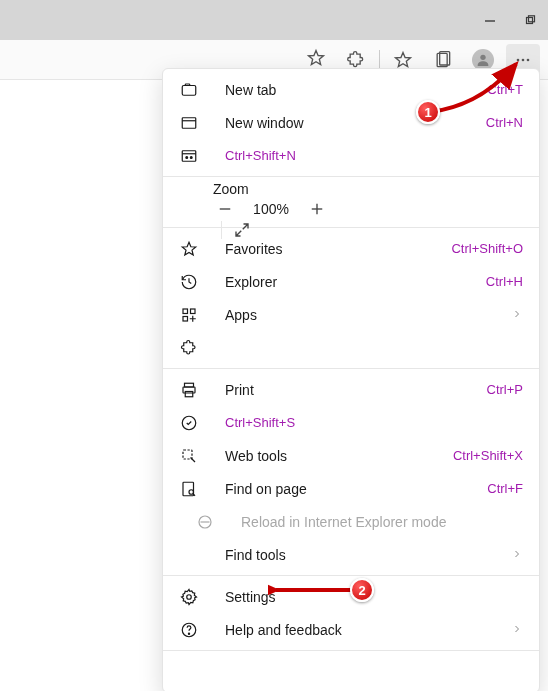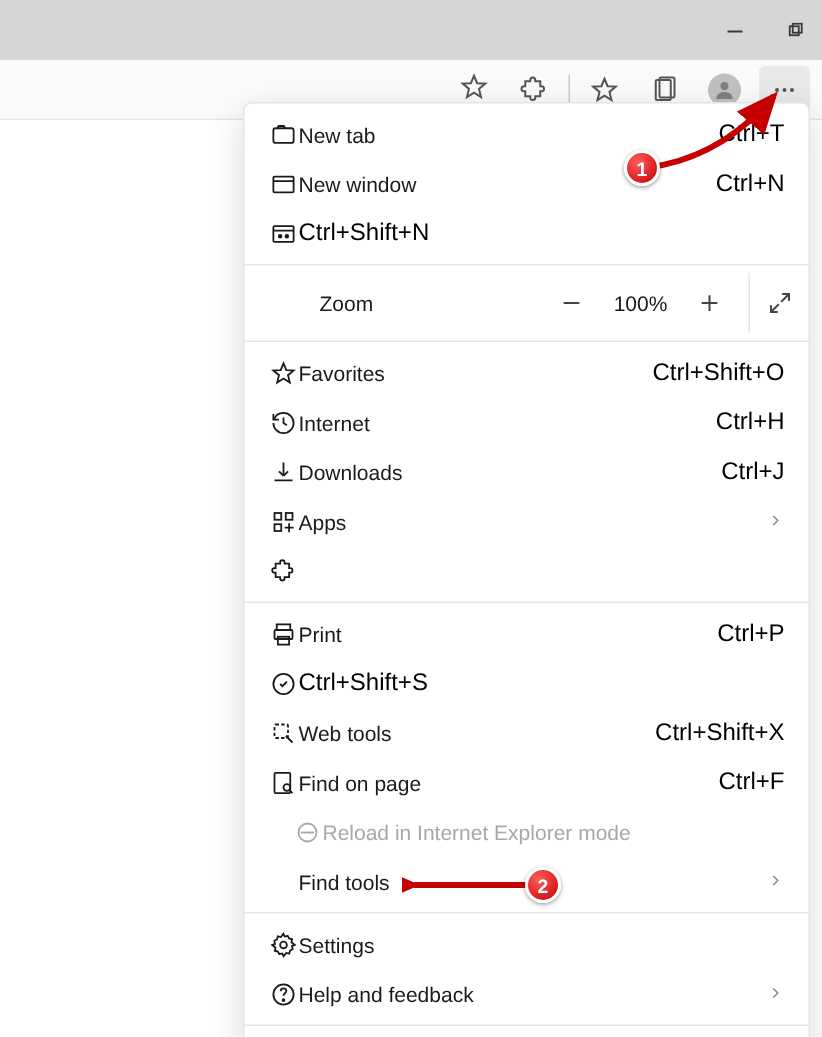--- a/index.html
+++ b/index.html
@@ -57,33 +57,33 @@
       border: 1px solid #e4e4e4;
       border-radius: 6px;
       box-shadow: 0 8px 24px rgba(0,0,0,0.15);
       padding: 4px 0;
     }
     .menu-item {
       display: flex;
       align-items: center;
       height: 33px;
       padding: 0 16px;
-      gap: 0;
+      gap: 26px;
       position: relative;
     }
     .menu-item.disabled { color: #a8a8a8; padding-left: 32px; }
     .menu-item .icon { width: 20px; height: 20px; display:flex; align-items:center; justify-content:center; flex-shrink:0; }
     .menu-item .icon svg { width: 18px; height: 18px; }
     .menu-item .label { flex: 1; font-size: 14px; }
     .menu-item.indent .icon { visibility: hidden; }
-    .shortcut { font-size: 16px; color: #000000; }
+    .shortcut { font-size: 13px; color: #a21caf; }
     .chev { width: 12px; color: #888; }
     .divider { height: 1px; background: #e6e6e6; margin: 4px 0; }
     .zoom-row {
-      display: flex; align-items: center; height: 42px; padding-left: 50px;
+      display: flex; align-items: flex-start; height: 42px; padding-left: 50px; flex-direction: column;
     }
     .zoom-row .zlabel { flex: 1; font-size: 14px; }
     .zoom-ctrl {
       display: flex; align-items: center; gap: 14px; padding-right: 6px;
     }
     .zoom-btn { width: 24px; height: 24px; display:flex; align-items:center; justify-content:center; color:#444; }
     .zoom-val { font-size: 14px; min-width: 40px; text-align: center; }
     .fsbtn {
       width: 40px; height: 40px;
       border-left: 1px solid #e6e6e6;
@@ -246,33 +246,24 @@
   </div>
 
   <div class="menu-item">
     <span class="icon">
         <svg viewBox="0 0 24 24" fill="none" stroke="currentColor" stroke-width="1.6">
           <path d="M3 12a9 9 0 109-9 9 9 0 00-8.5 6"></path>
           <polyline points="3,4 3,9 8,9"></polyline>
           <polyline points="12,7 12,12 15,14"></polyline>
         </svg>
       </span>
-    <span class="label">Internet</span>
+    <span class="label">Explorer</span>
     <span class="shortcut">Ctrl+H</span>
   </div>
 
-  <div class="menu-item">
-    <span class="icon">
-        <svg viewBox="0 0 24 24" fill="none" stroke="currentColor" stroke-width="1.6">
-          <path d="M12 3v12m0 0l-4-4m4 4l4-4M4 19h16"></path>
-        </svg>
-      </span>
-    <span class="label">Downloads</span>
-    <span class="shortcut">Ctrl+J</span>
-  </div>
 
   <div class="menu-item">
     <span class="icon">
         <svg viewBox="0 0 24 24" fill="none" stroke="currentColor" stroke-width="1.6">
           <rect x="4" y="4" width="6" height="6"></rect>
           <rect x="14" y="4" width="6" height="6"></rect>
           <rect x="4" y="14" width="6" height="6"></rect>
           <path d="M17 13v8M13 17h8"></path>
         </svg>
       </span>

